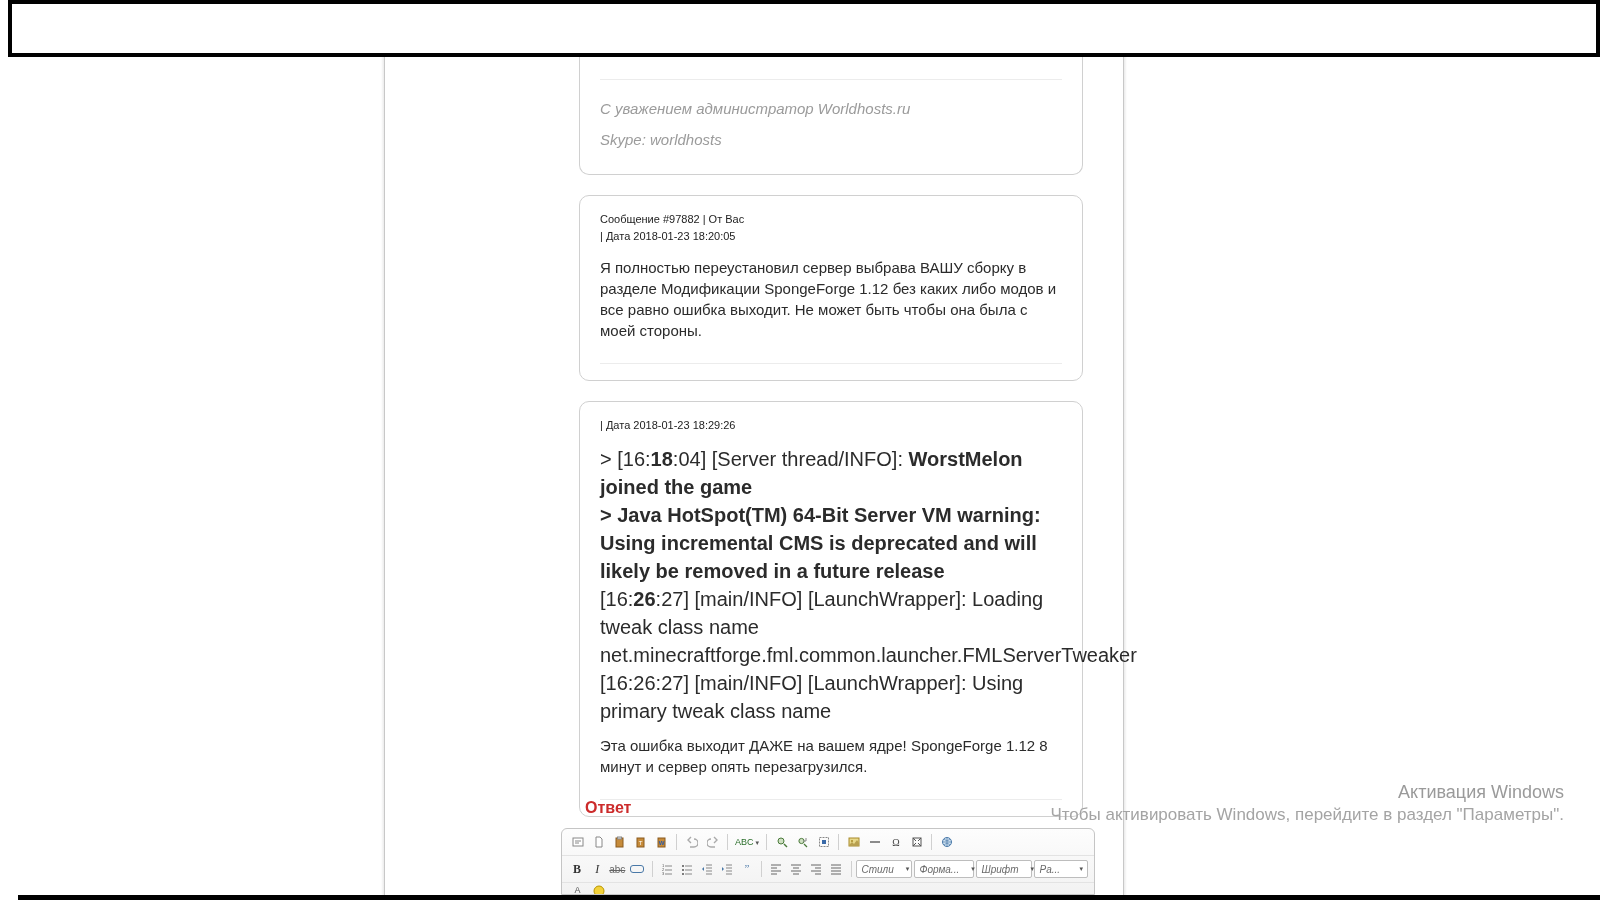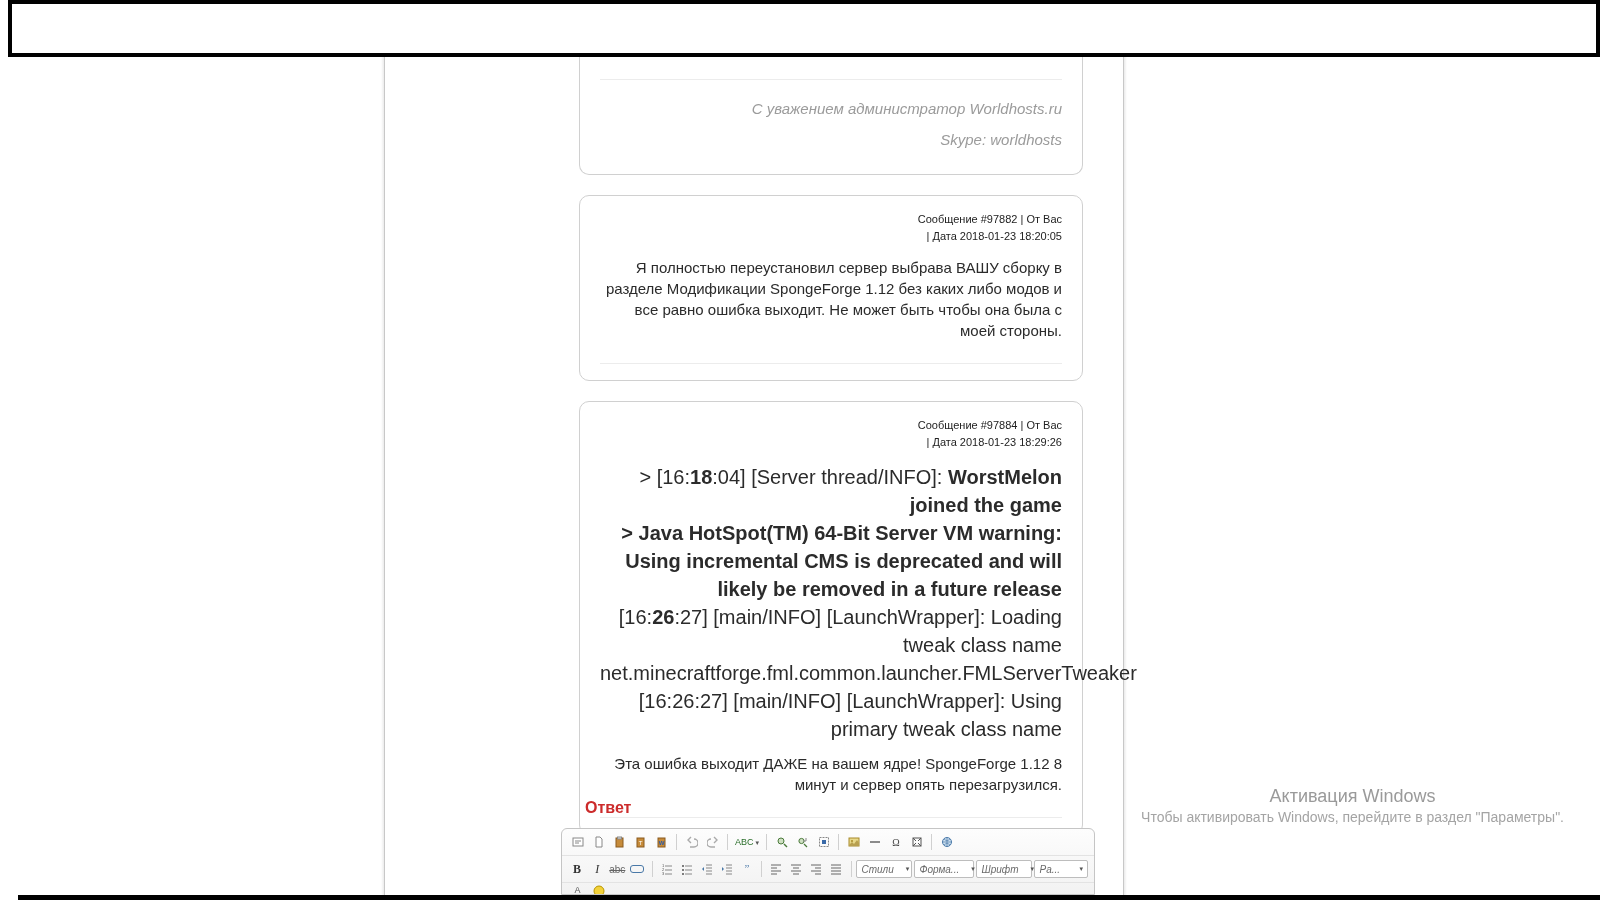--- a/index.html
+++ b/index.html
@@ -61,21 +61,21 @@
     right: 40px;
     top: 0;
     width: 504px;
   }
   .card {
     border: 1px solid #d0d0d0;
     border-radius: 10px;
     background: #fff;
     margin-bottom: 20px;
     padding: 16px 20px 14px 20px;
-    text-align: right;
+    text-align: left;
     color: #2b2b2b;
     font-size: 15px;
     line-height: 1.4;
   }
   .card-top {
     border-top: none;
     border-radius: 0 0 10px 10px;
     padding-top: 0;
   }
   .sig-hr {
@@ -183,26 +183,26 @@
   }
   .tb-sel .arrow { font-style: normal; font-size: 7px; color:#555; }
   .smiley {
     margin-left: 4px;
     font-size: 13px;
   }
   .watermark {
     position: absolute;
     right: 36px;
     bottom: 70px;
-    text-align: center;
+    text-align: right;
     color: #a9a9a9;
     pointer-events: none;
   }
   .watermark .wm-title { font-size: 18px; color:#9a9a9a; margin-bottom: 2px; }
-  .watermark .wm-sub { font-size: 14px; color:#a4a4a4; }
+  .watermark .wm-sub { font-size: 17px; color:#a4a4a4; }
 </style>
 </head>
 <body>
 
 <div class="frame-top"></div>
 <div class="frame-bottom"></div>
 
 <div class="page-area">
   <div class="content-column">
 
@@ -218,21 +218,20 @@
       <div class="card">
         <div class="msg-header">Сообщение #97882 | От Вас</div>
         <div class="msg-header">| Дата 2018-01-23 18:20:05</div>
         <div class="body-text">
           <p>Я полностью переустановил сервер выбрава ВАШУ сборку в разделе Модификации SpongeForge 1.12 без каких либо модов и все равно ошибка выходит. Не может быть чтобы она была с моей стороны.</p>
         </div>
         <hr class="inner-hr">
       </div>
 
       <div class="card">
-        <div class="msg-header">Сообщение #97884 | От Вас</div>
         <div class="msg-header">| Дата 2018-01-23 18:29:26</div>
         <div class="body-text">
           <p class="log">
             <span>&gt; [16:</span><b>18</b><span>:04] [Server thread/INFO]: </span><b>WorstMelon joined the game</b><br>
             <b>&gt; Java HotSpot(TM) 64-Bit Server VM warning: Using incremental CMS is deprecated and will likely be removed in a future release</b><br>
             <span>[16:</span><b>26</b><span>:27] [main/INFO] [LaunchWrapper]: Loading tweak class name net.minecraftforge.fml.common.launcher.FMLServerTweaker</span><br>
             <span>[16:26:27] [main/INFO] [LaunchWrapper]: Using primary tweak class name</span>
           </p>
           <p>Эта ошибка выходит ДАЖЕ на вашем ядре! SpongeForge 1.12  8 минут и сервер опять перезагрузился.</p>
         </div>

